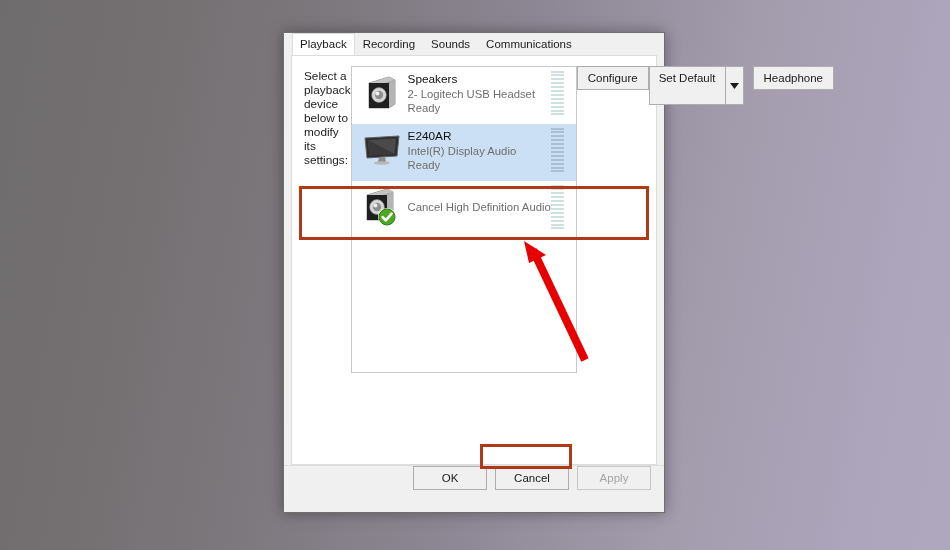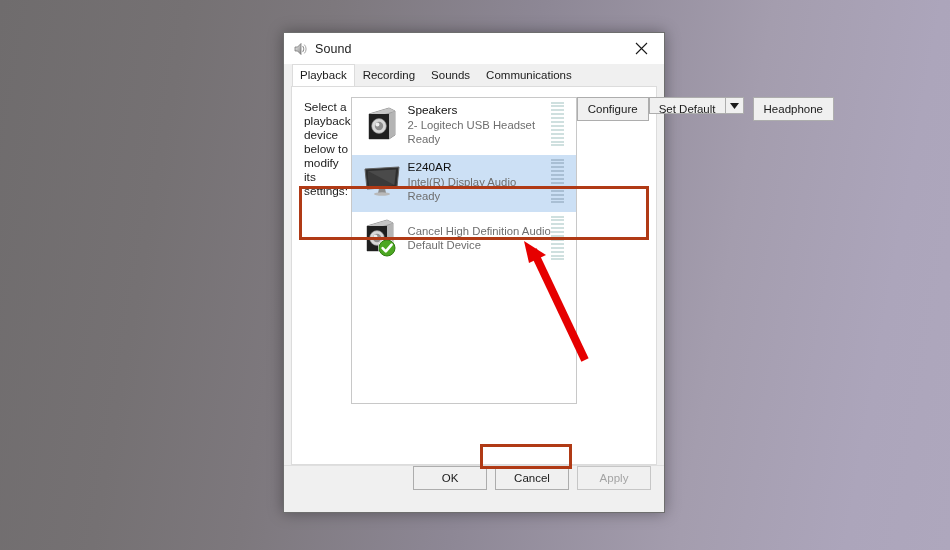--- a/index.html
+++ b/index.html
@@ -221,21 +221,21 @@
     text-align: center;
     white-space: nowrap;
   }
   .btn.disabled { color: #a4a4a4; border-color: #c6c6c6; background:#f0f0f0; }
 
   .spacer { flex: 1 1 auto; }
 
   
   .splitbtn {
     display: flex;
-    height: 17px;
+    height: 39px;
     border: 1px solid #adadad;
     background: #f0f0f0;
     box-sizing: border-box;
     margin-right: 9px;
   }
   .splitbtn .sb-main {
     font-size: 11.5px;
     color: #1b1b1b;
     line-height: 22px;
     padding: 0 9px;
@@ -281,41 +281,20 @@
     height: 150px;
     z-index: 45;
     pointer-events: none;
   }
 </style>
 </head>
 <body>
 
 <div id="sound-dialog">
 
-  <div class="titlebar">
-    <span class="title-icon">
-      <svg width="16" height="16" viewBox="0 0 16 16">
-        <defs>
-          <linearGradient id="spkg" x1="0" y1="0" x2="1" y2="1">
-            <stop offset="0" stop-color="#f2f2f2"></stop>
-            <stop offset="1" stop-color="#8d8d8d"></stop>
-          </linearGradient>
-        </defs>
-        <path d="M3 6 h2.5 L9 2.5 v11 L5.5 10 H3 z" fill="url(#spkg)" stroke="#6a6a6a" stroke-width="0.7"></path>
-        <path d="M10.6 5.2 a4 4 0 0 1 0 5.6" fill="none" stroke="#8a8a8a" stroke-width="1.1"></path>
-        <path d="M12.3 3.6 a6.3 6.3 0 0 1 0 8.8" fill="none" stroke="#a5a5a5" stroke-width="1"></path>
-      </svg>
-    </span>
-    <span class="title-text">Sound</span>
-    <div class="close-btn">
-      <svg width="13" height="13" viewBox="0 0 13 13">
-        <path d="M1 1 L12 12 M12 1 L1 12" stroke="#1a1a1a" stroke-width="1.1" fill="none"></path>
-      </svg>
-    </div>
-  </div>
 
   <div class="tabstrip">
     <div class="tab active">Playback</div>
     <div class="tab">Recording</div>
     <div class="tab">Sounds</div>
     <div class="tab">Communications</div>
   </div>
 
   <div class="panel">
     <div class="instruction">Select a playback device below to modify its settings:</div>
@@ -398,21 +377,20 @@
             <circle cx="12.4" cy="19.4" r="2" fill="#efefef"></circle>
             <g>
               <circle cx="24" cy="31" r="9" fill="#ffffff"></circle>
               <circle cx="24" cy="31" r="8" fill="#4ca722" stroke="#2f7d10" stroke-width="1"></circle>
               <path d="M19.6 31.2 L22.8 34.4 L28.6 27.6" stroke="#ffffff" stroke-width="2.6" fill="none" stroke-linecap="round" stroke-linejoin="round"></path>
             </g>
           </svg>
         </div>
         <div class="dev-text">
           <div class="dev-sub">Cancel High Definition Audio</div>
-          <div class="dev-status">Default Device</div>
         </div>
         <div class="meter">
           <span></span>
             <span></span>
             <span></span>
             <span></span>
             <span></span>
             <span></span>
           <span></span>
             <span></span>

